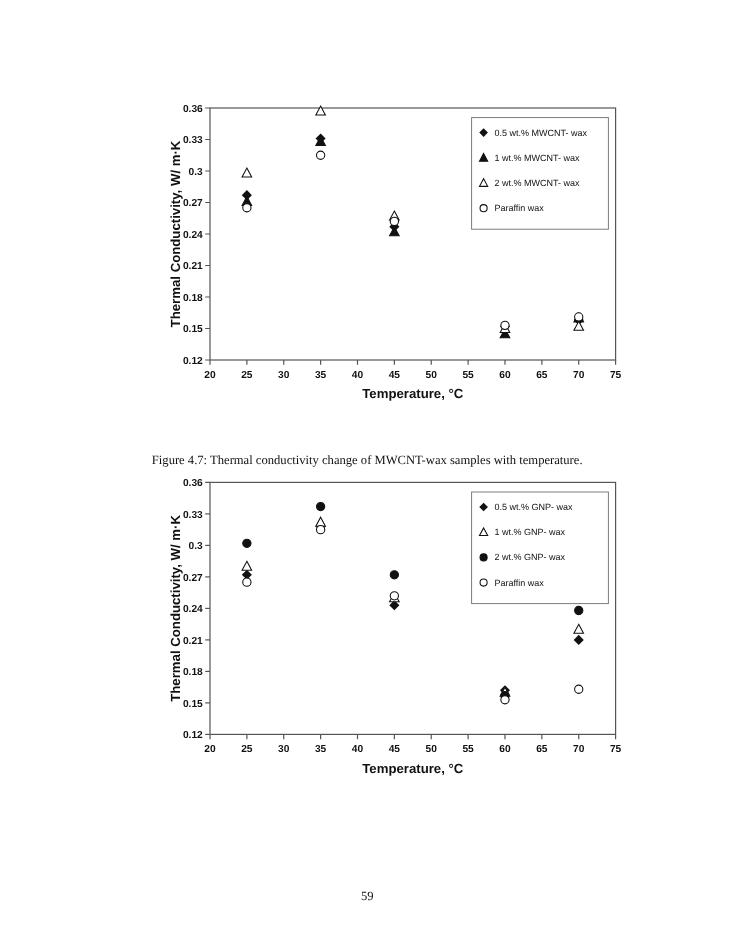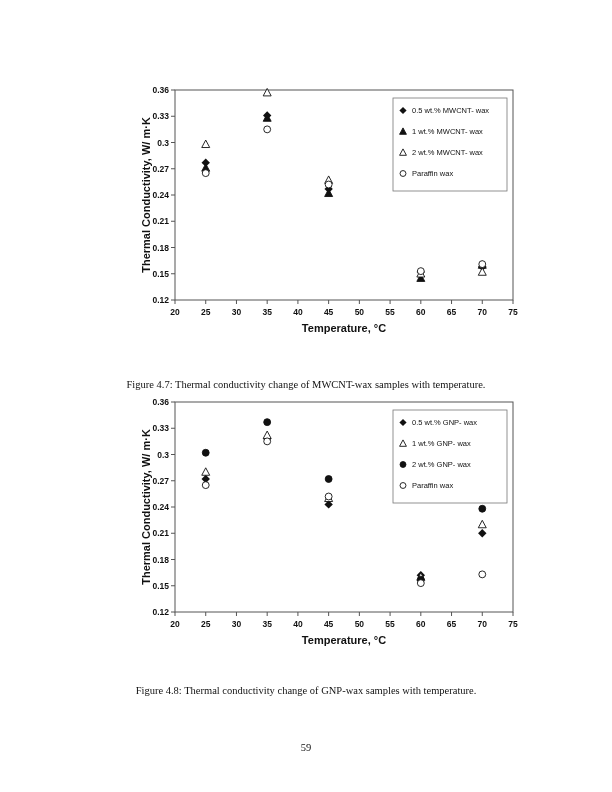--- a/index.html
+++ b/index.html
@@ -175,17 +175,16 @@
       <circle cx="188.63636363636363" cy="82.99999999999997" r="3.444" fill="#111" stroke="#111" stroke-width="0.9"></circle>
       <circle cx="280.8181818181818" cy="183.625" r="3.444" fill="#111" stroke="#111" stroke-width="0.9"></circle>
       <circle cx="342.27272727272725" cy="112.75" r="3.444" fill="#111" stroke="#111" stroke-width="0.9"></circle>
       <circle cx="65.72727272727272" cy="89.12499999999999" r="3.444" fill="#fff" stroke="#111" stroke-width="0.9"></circle>
       <circle cx="127.18181818181817" cy="45.37499999999997" r="3.444" fill="#fff" stroke="#111" stroke-width="0.9"></circle>
       <circle cx="188.63636363636363" cy="100.49999999999999" r="3.444" fill="#fff" stroke="#111" stroke-width="0.9"></circle>
       <circle cx="280.8181818181818" cy="187.125" r="3.444" fill="#fff" stroke="#111" stroke-width="0.9"></circle>
       <circle cx="342.27272727272725" cy="178.375" r="3.444" fill="#fff" stroke="#111" stroke-width="0.9"></circle>
     </svg>
 
-  <div id="cap2" class="caption">Figure 4.8: Thermal conductivity change of GNP-wax samples with temperature.</div>
 
   <div class="pagenum">59</div>
 
 </div>
 
 </body></html>

